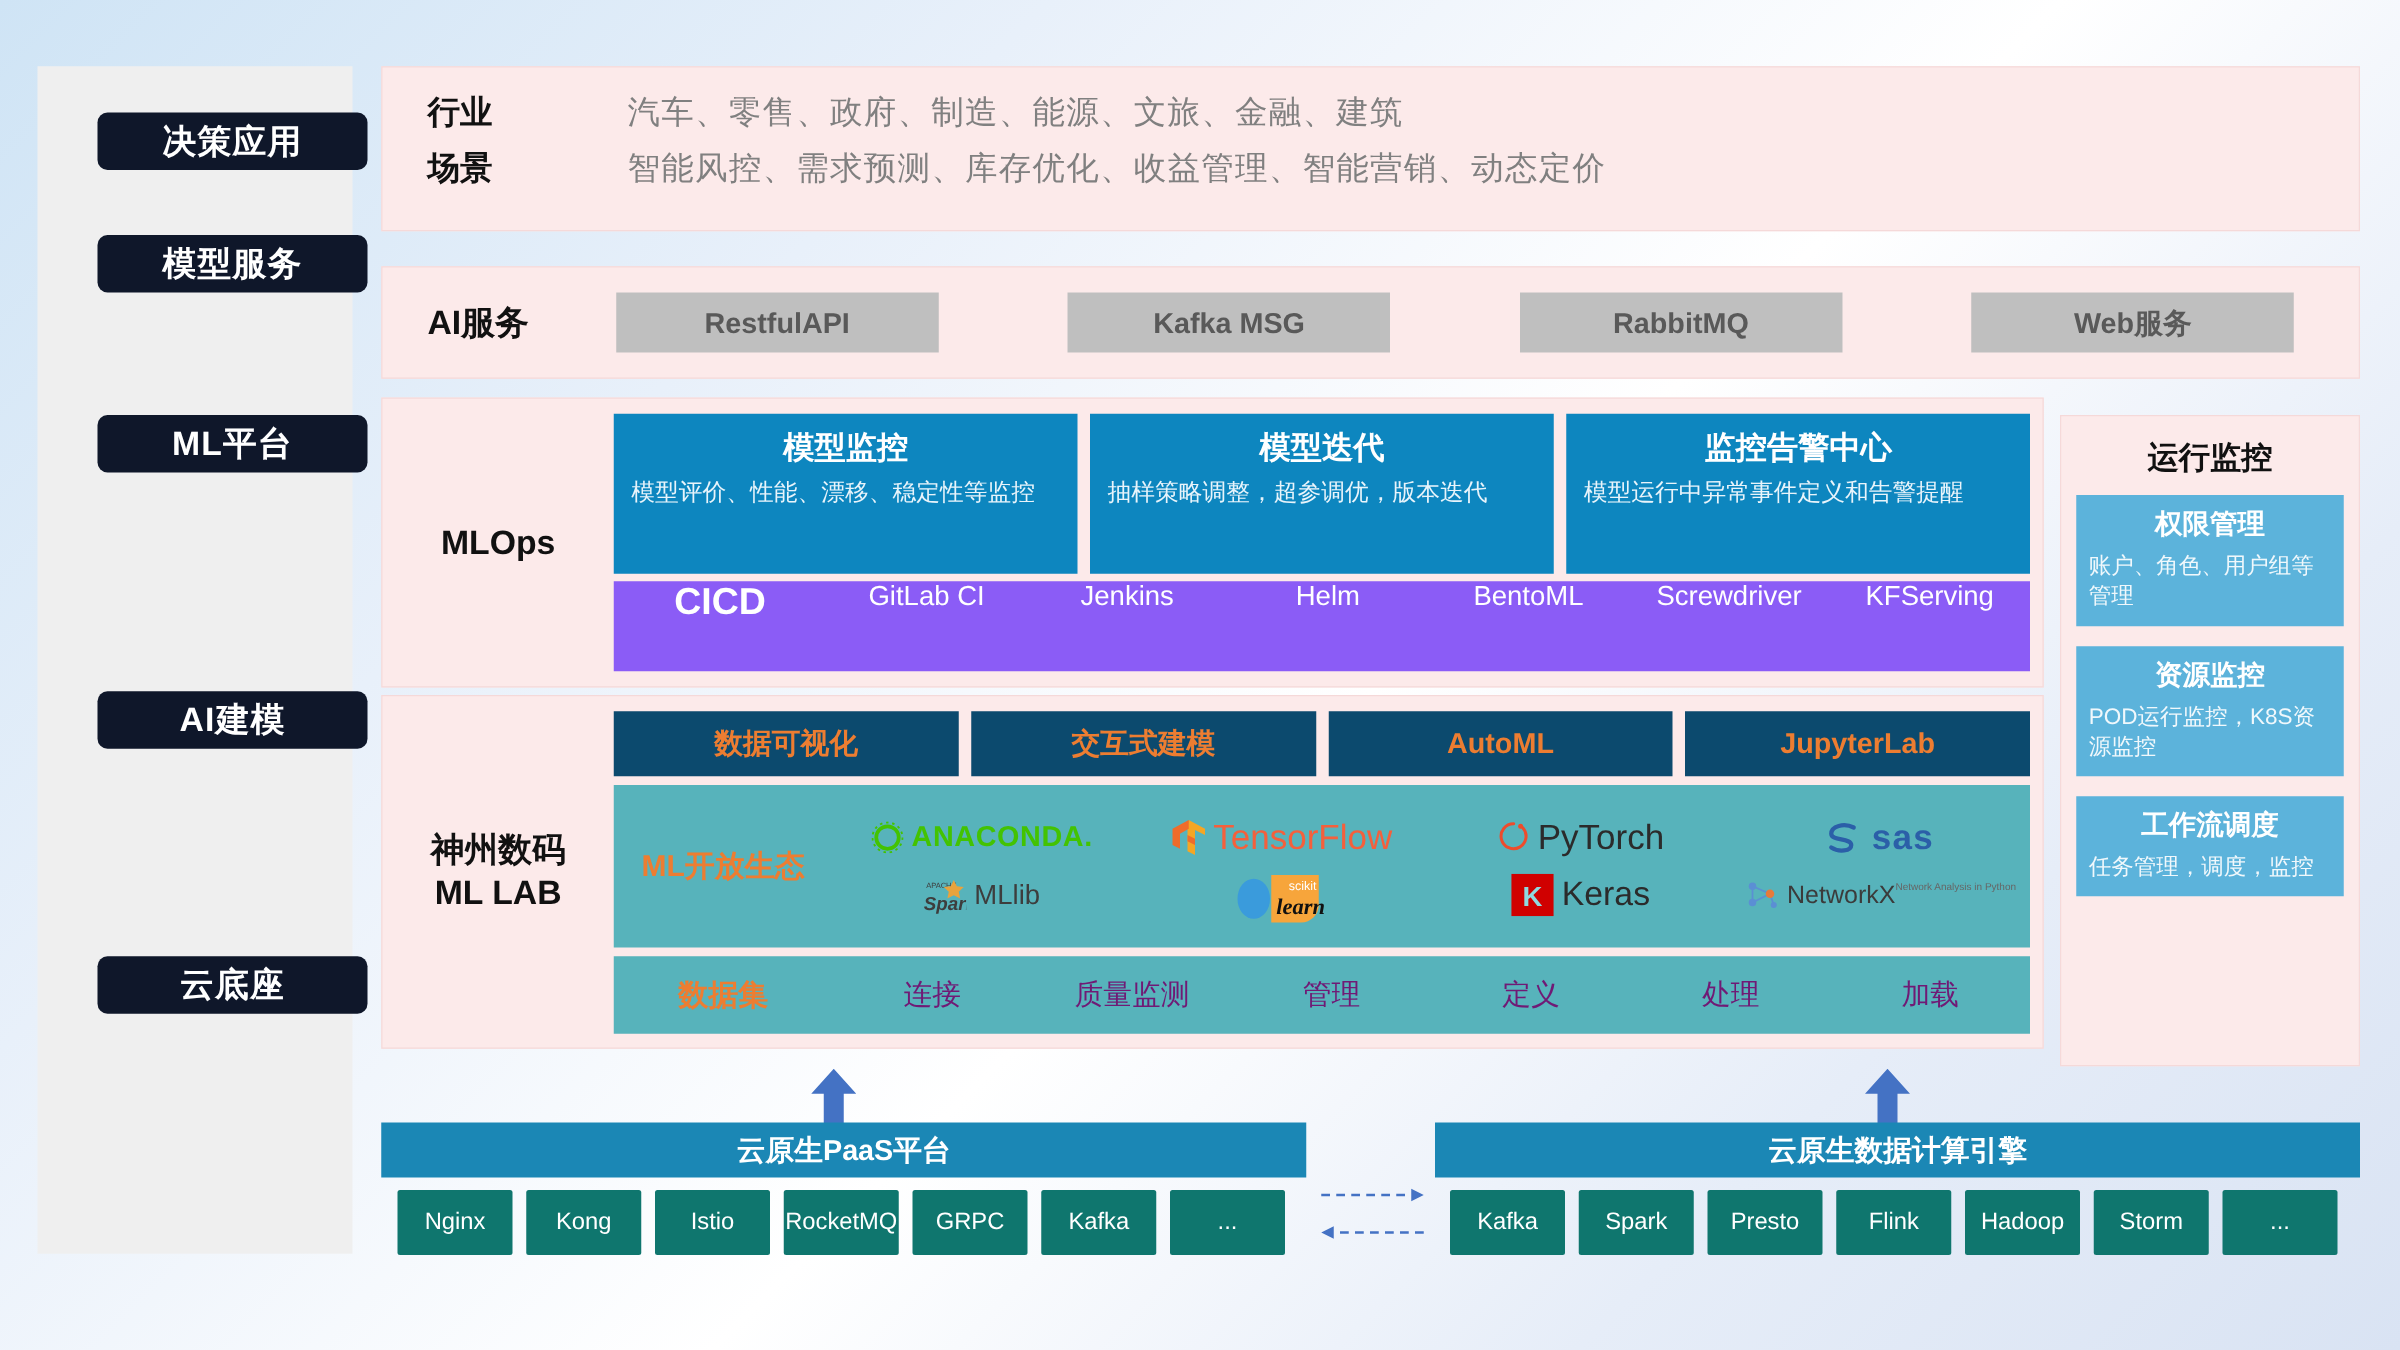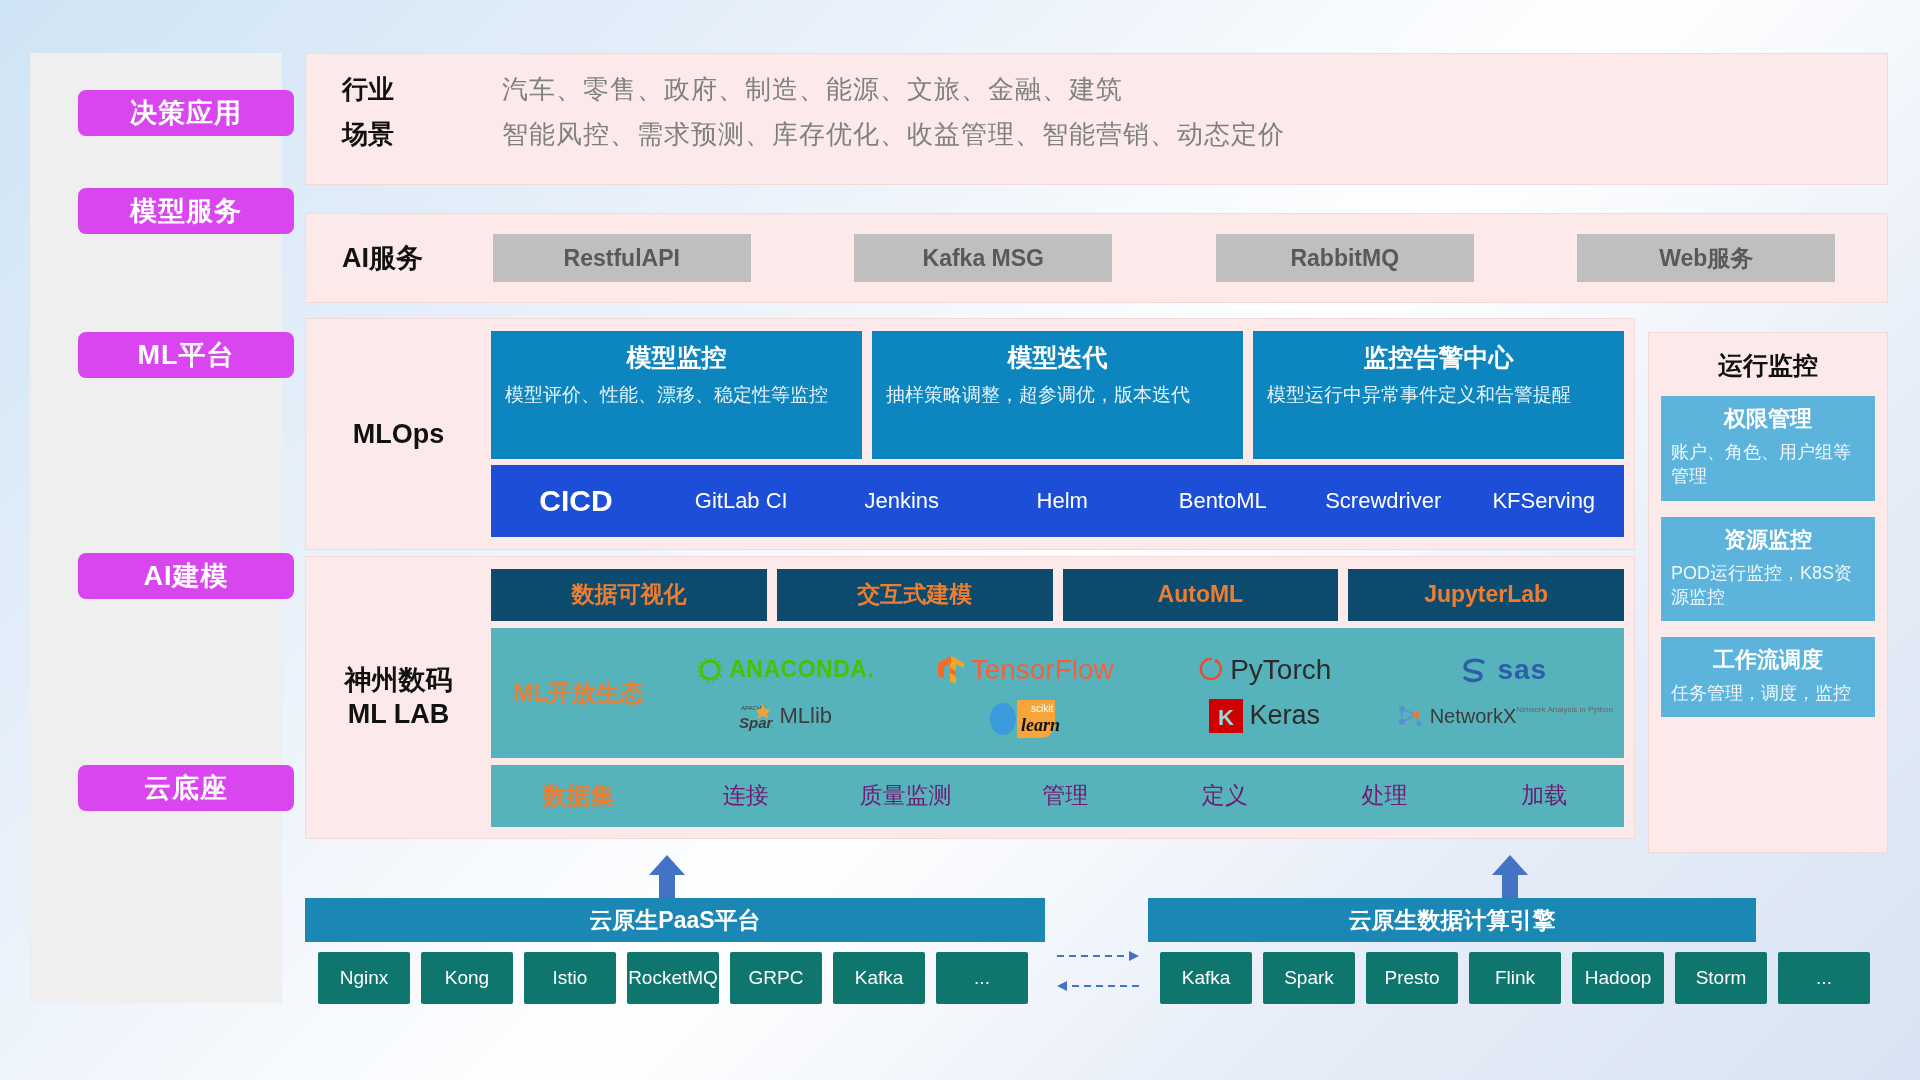--- a/index.html
+++ b/index.html
@@ -14,21 +14,21 @@
 
   
   .rail {
     position: absolute; left: 30px; top: 53px;
     width: 252px; height: 950px;
     background: #efefef;
     display: flex; flex-direction: column;
   }
   .rail-pill {
     position: absolute; left: 48px; width: 216px; height: 46px;
-    background: #d946ef; color: #fff;
+    background: #0f172a; color: #fff;
     border-radius: 8px;
     display: flex; align-items: center; justify-content: center;
     font-weight: bold; font-size: 27px; letter-spacing: 1px;
   }
 
   
   .band {
     position: absolute;
     background: #fceaea;
     border: 1px solid #f5d9d9;
@@ -59,22 +59,22 @@
   .mlops-label { width: 185px; text-align: center; }
   .mlops-right { flex: 1; display: flex; flex-direction: column; gap: 6px; padding-right: 10px; }
   .mlops-cards { display: flex; gap: 10px; }
   .mlops-card {
     flex: 1; background: #0d86bf; color: #fff; padding: 10px 14px 12px;
     min-height: 128px;
   }
   .mlops-card h4 { text-align: center; font-size: 25px; font-weight: bold; margin-bottom: 8px; }
   .mlops-card p { font-size: 19px; color: #e8f4fb; line-height: 1.35; }
   .cicd-bar {
-    background: #1d4ed8; color: #fff; height: 72px;
-    display: flex; align-items: center; overflow: hidden;
+    background: #8b5cf6; color: #fff; height: 72px;
+    display: flex; overflow: hidden;
   }
   .cicd-title { font-size: 30px; font-weight: bold; width: 170px; text-align: center; flex: none; }
   .cicd-items { display: flex; flex: 1; }
   .cicd-item {
     flex: 1; font-size: 22px; text-align: center; line-height: 1.05;
     overflow: hidden; word-break: break-all; max-height: 44px; padding: 0 4px;
   }
 
   
   #band-lab { left: 305px; top: 556px; width: 1330px; height: 283px; display: flex; align-items: center; }
@@ -106,21 +106,21 @@
   .mon-card h5 { text-align: center; font-size: 22px; font-weight: bold; margin-bottom: 6px; }
   .mon-card p { font-size: 18px; line-height: 1.35; color: #f0f8fc; }
 
   
   .cloud-bar {
     position: absolute; height: 44px; background: #1b87b5; color: #fff;
     display: flex; align-items: center; justify-content: center;
     font-size: 23px; font-weight: bold;
   }
   #cloud-paas { left: 305px; top: 898px; width: 740px; }
-  #cloud-engine { left: 1148px; top: 898px; width: 608px; }
+  #cloud-engine { left: 1148px; top: 898px; width: 740px; }
 
   .chip-row { position: absolute; top: 952px; display: flex; gap: 11px; }
   .chip {
     background: #0f766e; color: #fff; font-size: 19px; font-weight: normal;
     display: flex; align-items: center; justify-content: center;
     text-align: center; line-height: 1.05; padding: 0 4px;
     height: 52px; border-radius: 2px;
   }
   #chips-left { left: 318px; }
   #chips-left .chip { width: 92px; }

